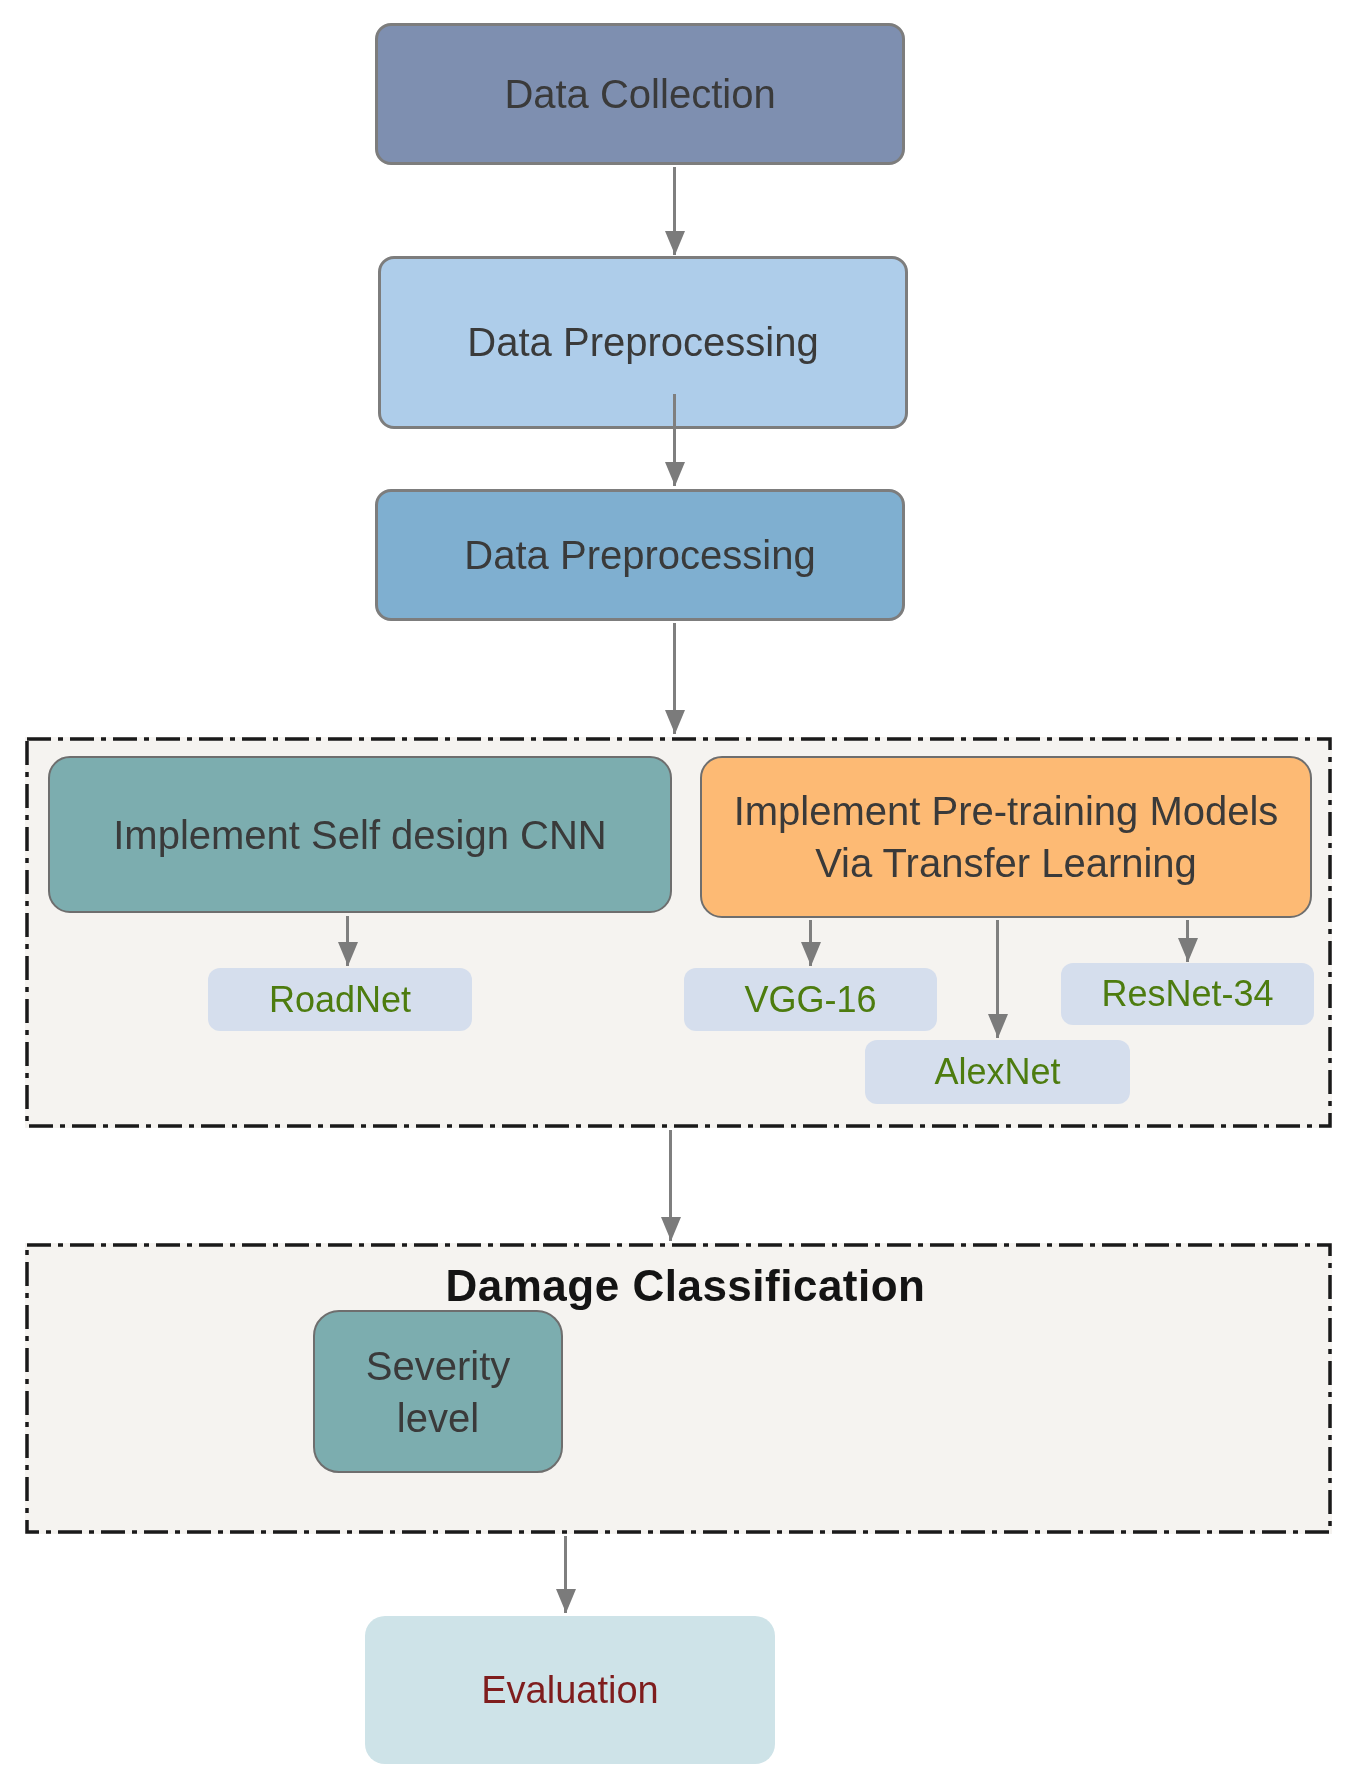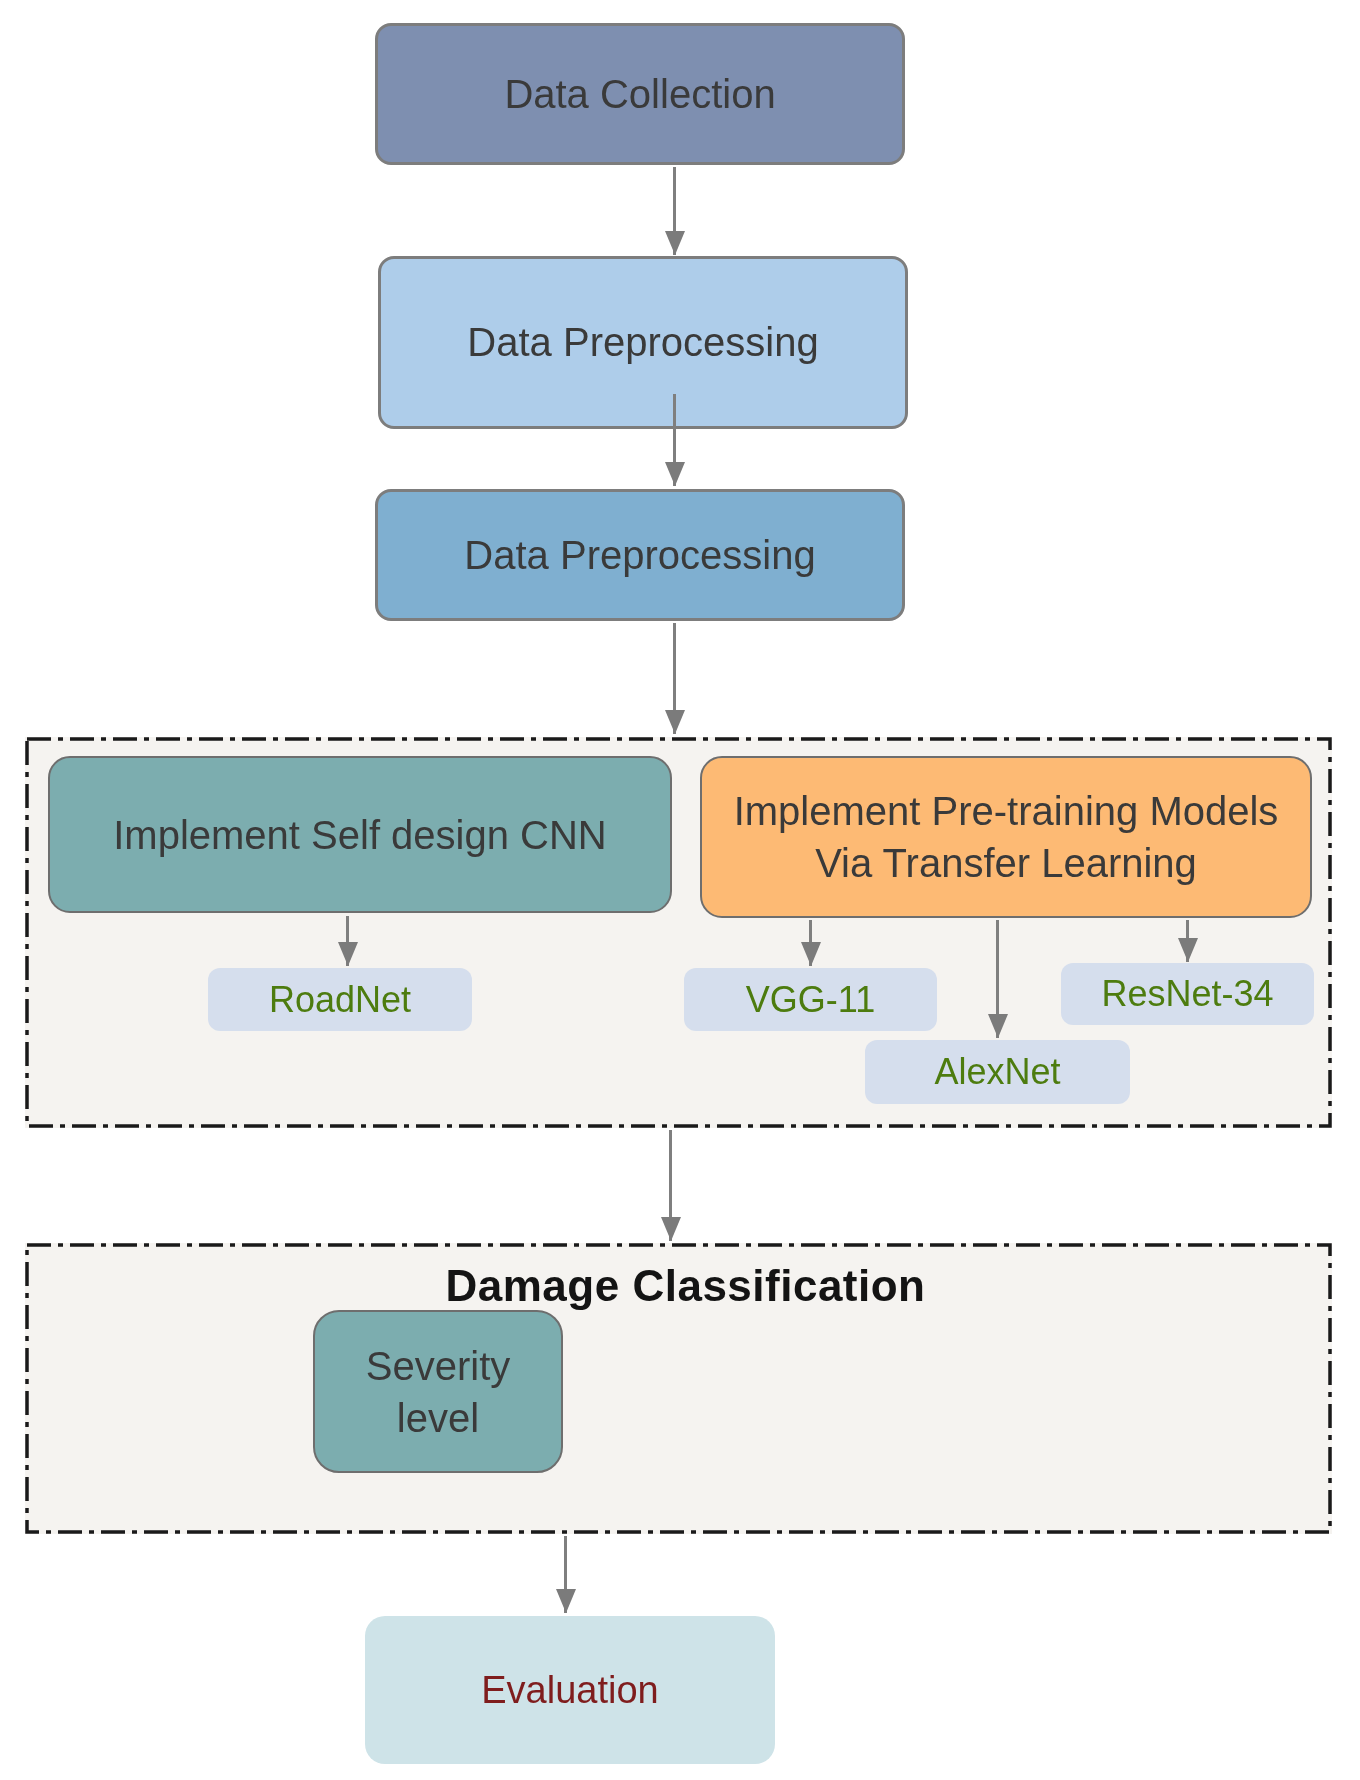--- a/index.html
+++ b/index.html
@@ -68,21 +68,21 @@
   <div class="arrow" style="left:346px;top:916px;height:50px;"></div>
   <div class="arrow" style="left:809px;top:920px;height:46px;"></div>
   <div class="arrow" style="left:996px;top:920px;height:118px;"></div>
   <div class="arrow" style="left:1186px;top:920px;height:42px;"></div>
 
   <div class="node chip" style="left: 208px; top: 968px; width: 264px; height: 63px; background-color: rgb(213, 222, 237);">
     <span>RoadNet</span>
   </div>
 
   <div class="node chip" style="left: 684px; top: 968px; width: 253px; height: 63px; background-color: rgb(213, 222, 237);">
-    <span>VGG-11</span>
+    <span>VGG-16</span>
   </div>
 
   <div class="node chip" style="left: 1061px; top: 963px; width: 253px; height: 62px; background-color: rgb(213, 222, 237);">
     <span>ResNet-34</span>
   </div>
 
   <div class="node chip" style="left: 865px; top: 1040px; width: 265px; height: 64px; background-color: rgb(213, 222, 237);">
     <span>AlexNet</span>
   </div>
 

